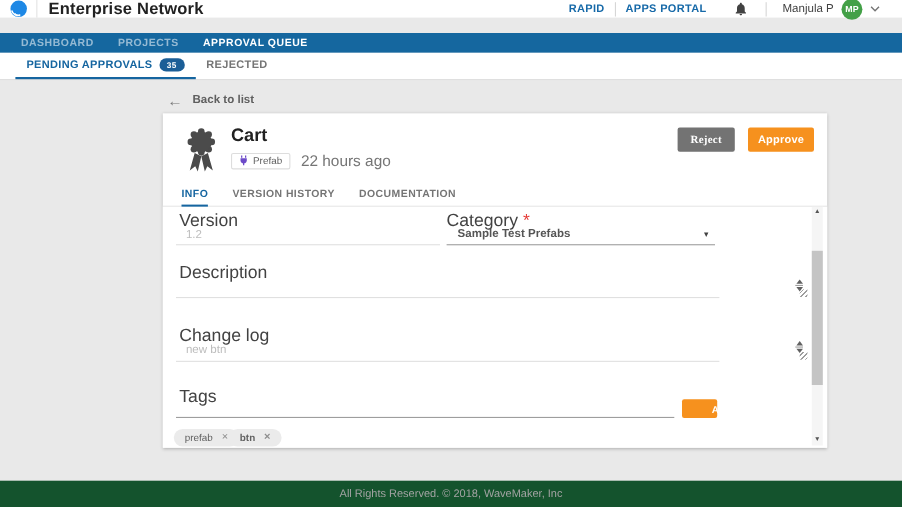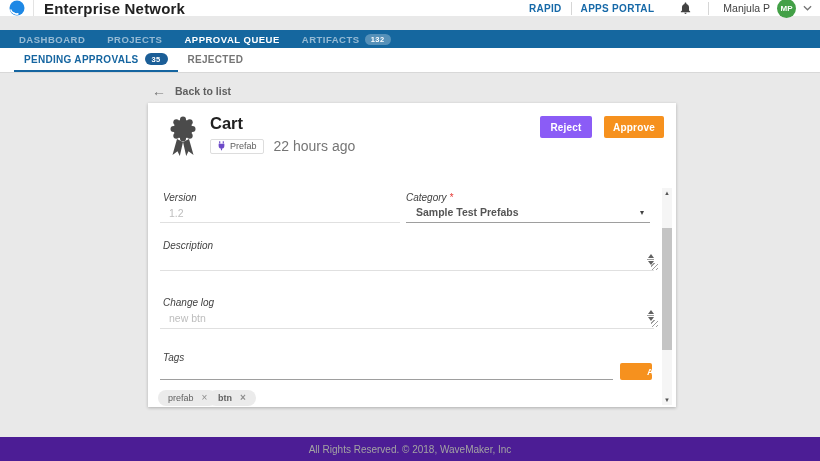--- a/index.html
+++ b/index.html
@@ -4,21 +4,21 @@
 <style>
   * { margin:0; padding:0; box-sizing:border-box; }
   html,body { width:820px; height:461px; }
   body { font-family:"Liberation Sans", sans-serif; }
   .screen { position:relative; width:820px; height:461px; background:#E9E9E9; overflow:hidden; }
 
   
   .topbar { position:absolute; top:0; left:0; right:0; height:16px; background:#fff; display:flex; align-items:center; }
   .logo-wrap { width:34px; display:flex; justify-content:center; align-items:center; height:100%; border-right:1px solid #e3e3e3; }
   .app-title { margin-left:10px; font-size:15px; font-weight:700; color:#212121; letter-spacing:.2px; }
-  .topbar-right { margin-left:auto; display:flex; align-items:center; height:100%; padding-right:8px; }
+  .topbar-right { margin-left:auto; display:flex; align-items:center; height:100%; padding-right:20px; }
   .top-link { font-size:10px; font-weight:700; color:#1669A8; letter-spacing:.3px; padding:0 9px; cursor:pointer; }
   .vdiv { width:1px; height:13px; background:#d6d6d6; }
   .bell-wrap { padding:0 16px; display:flex; align-items:center; cursor:pointer; }
   .user-wrap { display:flex; align-items:center; gap:7px; padding-left:14px; cursor:pointer; }
   .user-name { font-size:10.5px; color:#424242; }
   .avatar { width:19px; height:19px; border-radius:50%; background:#43A047; color:#fff; font-size:8px; font-weight:700; display:flex; align-items:center; justify-content:center; }
 
   
   .mainnav { position:absolute; top:30px; left:0; right:0; height:18px; background:#15679F; display:flex; align-items:center; padding-left:8px; }
   .nav-item { font-size:9.5px; font-weight:700; letter-spacing:.5px; color:rgba(255,255,255,.55); padding:0 11px; cursor:pointer; display:flex; align-items:center; gap:5px; height:100%; }
@@ -30,59 +30,59 @@
   .subnav-item { display:flex; align-items:center; gap:6px; font-size:10px; font-weight:700; letter-spacing:.3px; color:#757575; padding:0 10px; cursor:pointer; border-bottom:2px solid transparent; }
   .subnav-item.active { color:#1565A0; border-bottom-color:#1565A0; }
   .subnav-badge { background:#1B5E97; color:#fff; font-size:7.5px; font-weight:700; border-radius:8px; padding:1.5px 7px; line-height:1.2; }
 
   
   .back-link { position:absolute; top:84px; left:152px; display:flex; align-items:center; gap:9px; cursor:pointer; }
   .back-arrow { font-size:14px; color:#757575; line-height:1; }
   .back-text { font-size:10.5px; font-weight:700; color:#5f5f5f; }
 
   
-  .card { position:absolute; left:148px; top:103px; width:528px; height:304px; background:#fff; box-shadow:0 1px 3px rgba(0,0,0,.25); }
+  .card { position:absolute; left:148px; top:103px; width:604px; height:304px; background:#fff; box-shadow:0 1px 3px rgba(0,0,0,.25); }
   .rosette { position:absolute; left:18px; top:12px; }
   .card-title { position:absolute; left:62px; top:11px; font-size:16.5px; font-weight:700; color:#212121; }
   .meta-row { position:absolute; left:62px; top:35px; display:flex; align-items:center; gap:10px; }
   .type-badge { display:inline-flex; align-items:center; gap:4px; border:1px solid #ddd; border-radius:2px; padding:1.5px 6px; font-size:9px; color:#616161; background:#fff; }
   .timestamp { font-size:14px; color:#757575; }
   .btn { position:absolute; top:13px; height:22px; border:none; border-radius:2px; color:#fff; font-size:10px; font-weight:700; font-family:"Liberation Sans",sans-serif; cursor:pointer; letter-spacing:.2px; }
-  .btn-reject { right:84px; width:52px; background:#8b5cf6; }
+  .btn-reject { right:84px; width:52px; background:#737373;font-family:Liberation Serif, serif; }
   .btn-approve { right:12px; width:60px; background:#F6911E; }
 
   
   .tabs { position:absolute; top:64px; left:0; right:0; height:21px; border-bottom:1px solid #e3e3e3; display:flex; padding-left:17px; gap:22px; }
   .tab { font-size:9.5px; font-weight:700; letter-spacing:.4px; color:#757575; cursor:pointer; display:flex; align-items:center; border-bottom:2px solid transparent; margin-bottom:-1px; }
   .tab.active { color:#1565A0; border-bottom-color:#1565A0; }
 
   
   .form { position:absolute; top:85px; left:0; right:0; bottom:0; background:#fff; }
-  .f-label { position:absolute; font-size:10px; color:#424242;font-style:italic; }
+  .f-label { position:absolute; font-size:16px; color:#424242; }
   .req { color:#E53935; }
   .u-line { position:absolute; border-bottom:1px solid #e0e0e0; }
   .f-value { position:absolute; font-size:10.5px; }
   .muted { color:#bdbdbd; }
   .sel-caret { position:absolute; font-size:8px; color:#424242; }
   .stepper { position:absolute; display:flex; flex-direction:column; align-items:center; gap:1px; cursor:pointer; }
   .tri-up { width:0; height:0; border-left:3px solid transparent; border-right:3px solid transparent; border-bottom:4px solid #616161; }
   .tri-dn { width:0; height:0; border-left:3px solid transparent; border-right:3px solid transparent; border-top:4px solid #616161; }
   .stp-bar { width:7px; height:1px; background:#9e9e9e; }
   .grip { position:absolute; width:7px; height:7px; background:repeating-linear-gradient(135deg, transparent 0 2px, #9e9e9e 2px 3px); cursor:nwse-resize; }
   .add-btn { position:absolute; border:none; border-radius:2px; background:#F6911E; color:#fff; font-size:9px; font-weight:700; font-family:"Liberation Sans",sans-serif; cursor:pointer;padding-left:27px; }
   .chip { position:absolute; height:16px; background:#EBEBEB; border-radius:8px; display:flex; align-items:center; gap:8px; padding:0 10px; font-size:9px; color:#616161; }
   .chip-x { color:#8d8d8d; font-size:10px; cursor:pointer; line-height:1; }
 
   
   .sbar { position:absolute; right:4px; top:0; bottom:2px; width:10px; background:#F5F5F5; display:flex; flex-direction:column; justify-content:space-between; align-items:center; }
   .sbar-arrow { font-size:6px; color:#555; padding:2px 0; cursor:pointer; }
   .sbar-thumb { position:absolute; left:0; right:0; top:40px; height:122px; background:#C4C4C4; cursor:grab; }
 
   
-  .footer { position:absolute; left:0; right:0; bottom:0; height:24px; background:#4c1d95; display:flex; align-items:center; justify-content:center; }
+  .footer { position:absolute; left:0; right:0; bottom:0; height:24px; background:#14532d; display:flex; align-items:center; justify-content:center; }
   .footer-text { font-size:10px; color:#A3A3A3; }
 </style>
 </head>
 <body>
 
 <div class="screen">
 
   <div class="topbar">
     <div class="logo-wrap">
       <svg width="18" height="18" viewBox="0 0 24 24">
@@ -115,24 +115,20 @@
   <div class="mainnav">
     <span class="nav-item">
         <span>DASHBOARD</span>
       </span>
     <span class="nav-item">
         <span>PROJECTS</span>
       </span>
     <span class="nav-item active">
         <span>APPROVAL QUEUE</span>
       </span>
-    <span class="nav-item">
-      <span>ARTIFACTS</span>
-      <span class="nav-badge">132</span>
-    </span>
   </div>
 
   <div class="subnav">
     <span class="subnav-item active">
       <span>PENDING APPROVALS</span>
       <span class="subnav-badge">35</span>
     </span>
     <span class="subnav-item">
       <span>REJECTED</span>
     </span>
@@ -171,20 +167,25 @@
           <path d="M6 10 v3" stroke="#6C4AC8" stroke-width="1.6"></path>
         </svg>
         <span>Prefab</span>
       </span>
       <span class="timestamp">22 hours ago</span>
     </div>
 
     <button class="btn btn-reject">Reject</button>
     <button class="btn btn-approve">Approve</button>
 
+    <div class="tabs">
+      <span class="tab active">INFO</span>
+      <span class="tab">VERSION HISTORY</span>
+      <span class="tab">DOCUMENTATION</span>
+    </div>
 
     <div class="form">
 
       <span class="f-label" style="left:15px; top:4px;">Version</span>
       <span class="f-value muted" style="left:21px; top:19px;">1.2</span>
       <span class="u-line" style="left:12px; top:34px; width:240px;"></span>
 
       <span class="f-label" style="left:258px; top:4px;"><span>Category</span> <span class="req">*</span></span>
       <span class="f-value" style="left:268px; top:18px; color:#555; font-weight:700;">Sample Test Prefabs</span>
       <span class="sel-caret" style="left:492px; top:20px;">▾</span>

